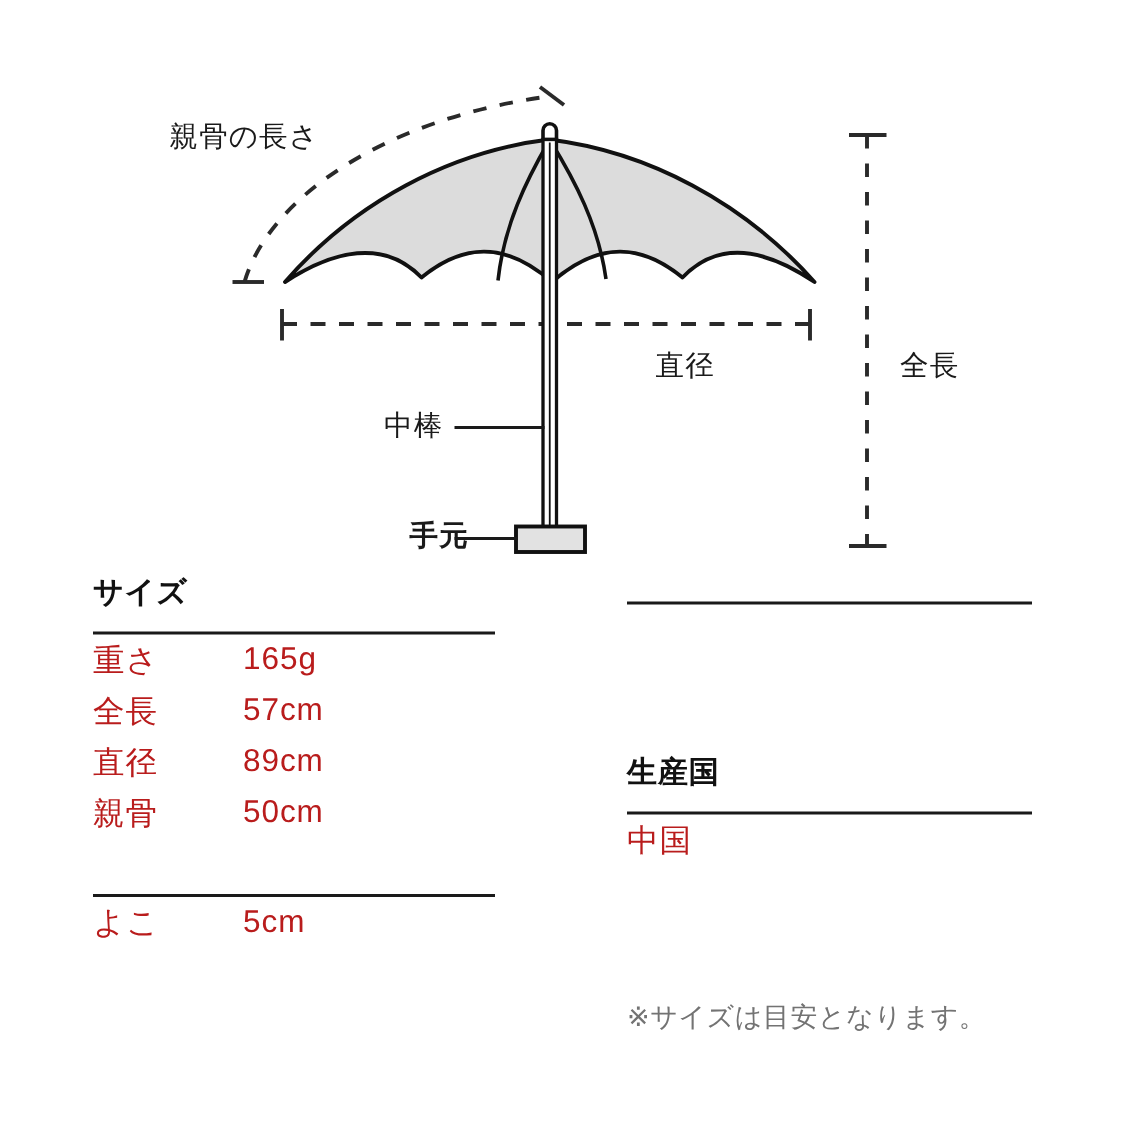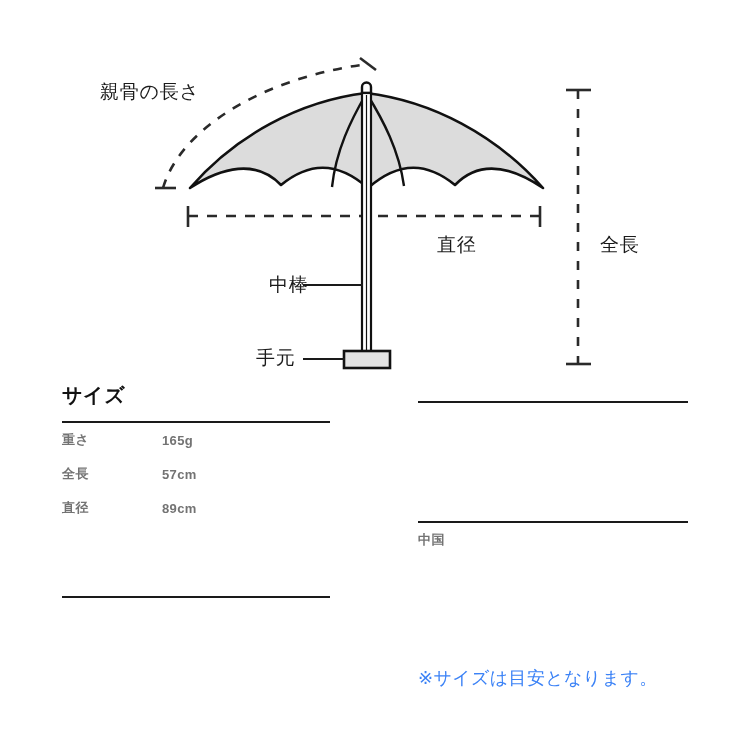--- a/index.html
+++ b/index.html
@@ -30,25 +30,25 @@
     top: 0;
   }
   .diagram-label {
     position: absolute;
     font-size: 19px;
     line-height: 1;
     letter-spacing: 0.04em;
     color: #1a1a1a;
     white-space: nowrap;
   }
-  #label-rib      { left: 100px; top: 82px; text-align: right; }
+  #label-rib      { left: 113px; top: 82px; text-align: right; }
   #label-diameter { left: 437px; top: 235px; }
   #label-total    { left: 600px; top: 235px; }
-  #label-shaft    { left: 269px; top: 275px; }
-  #label-handle   { left: 256px; top: 348px; }
+  #label-shaft    { left: 256px; top: 275px; }
+  #label-handle   { left: 273px; top: 348px; font-weight: bold; }
 
   
   #specs {
     position: absolute;
     left: 0;
     top: 385px;
     width: 750px;
     height: 365px;
   }
   .col {
@@ -70,46 +70,45 @@
     border-top: 2px solid #1a1a1a;
     margin: 0;
     width: 100%;
   }
   table.spec {
     border-collapse: collapse;
     width: 100%;
     table-layout: fixed;
   }
   table.spec td {
-    font-size: 13px;
+    font-size: 21px;
     letter-spacing: 0.03em;
-    color: #737373;
+    color: #b91c1c;
     padding: 0;
     height: 34px;
     vertical-align: middle;
     white-space: nowrap;
-    font-weight: bold;
   }
   td.k { width: 100px; }
   td.v { width: auto; }
 
   #block-size      { position: absolute; top: 0px;   left: 0; width: 100%; }
   #block-case      { position: absolute; top: 195px; left: 0; width: 100%; }
   #block-material  { position: absolute; top: 0px;   left: 0; width: 100%; }
   #block-origin    { position: absolute; top: 120px; left: 0; width: 100%; }
 
   .title-gap { height: 16px; }
 
   #note {
     position: absolute;
     left: 418px;
     top: 666px;
     font-size: 18px;
     letter-spacing: 0.02em;
-    color: #3b82f6;
+    color: #737373;
     white-space: nowrap;
   }
 </style>
 </head>
 <body>
 
 <div id="diagram-area">
 
   <svg id="umbrella-svg" width="750" height="385" viewBox="0 0 750 385">
 
@@ -187,43 +186,52 @@
               <td class="v">165g</td>
             </tr>
             <tr>
               <td class="k">全長</td>
               <td class="v">57cm</td>
             </tr>
             <tr>
               <td class="k">直径</td>
               <td class="v">89cm</td>
             </tr>
+            <tr>
+              <td class="k">親骨</td>
+              <td class="v">50cm</td>
+            </tr>
           </tbody>
       </table>
     </div>
 
     <div id="block-case">
       <div class="title-gap"></div>
       <hr class="rule">
       <table class="spec">
         <tbody>
+            <tr>
+              <td class="k">よこ</td>
+              <td class="v">5cm</td>
+            </tr>
           </tbody>
       </table>
     </div>
 
   </div>
 
   <div class="col" id="col-right">
 
     <div id="block-material">
       <div class="title-gap"></div>
       <hr class="rule">
     </div>
 
     <div id="block-origin">
+      <div class="section-title">生産国</div>
       <div class="title-gap"></div>
       <hr class="rule">
       <table class="spec">
         <tbody>
             <tr>
               <td class="k">中国</td>
               <td class="v"></td>
             </tr>
           </tbody>
       </table>

